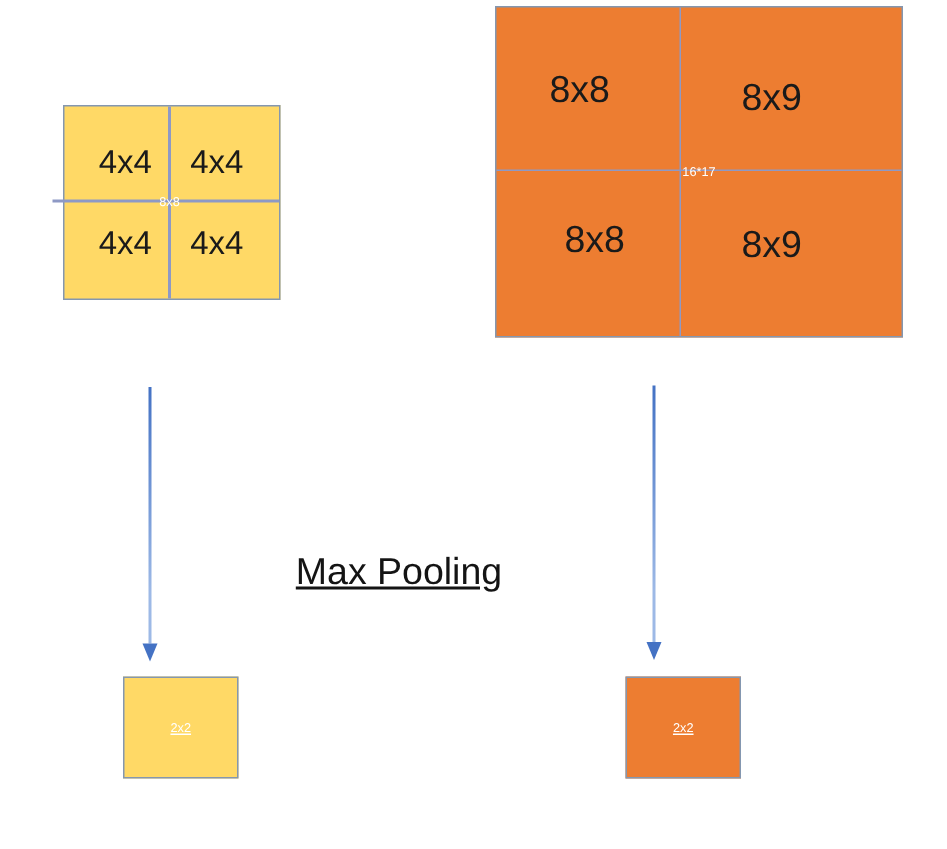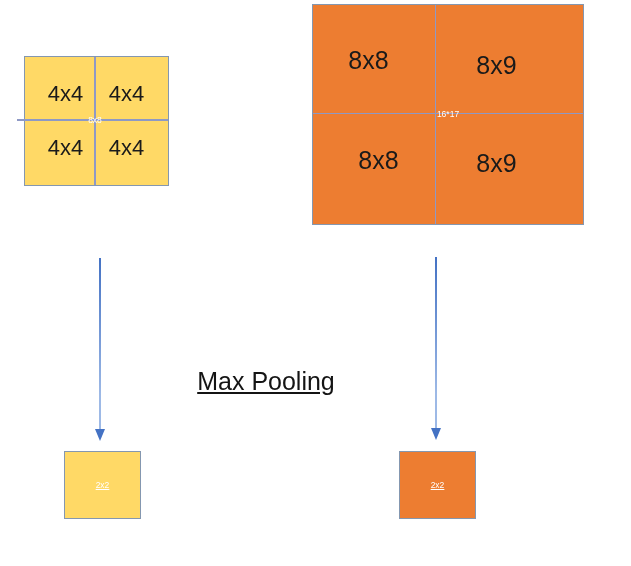--- a/index.html
+++ b/index.html
@@ -8,26 +8,27 @@
     width: 631px;
     height: 566px;
     background: #ffffff;
     overflow: hidden;
     font-family: "Liberation Sans", sans-serif;
   }
   .box {
     position: absolute;
     box-sizing: border-box;
     border: 1.5px solid var(--c-stroke_border, #8497B0);
+    margin-left: 18px;
   }
   .gold   { background: var(--c-fill_gold, #FFD966); }
   .orange { background: var(--c-fill_orange, #ED7D31); }
 
   
-  .matrix-left  { left: 24px;  top: 56px; width: 145px; height: 130px; }
+  .matrix-left  { left: 24px;  top: 70px; width: 145px; height: 130px; }
   .matrix-right { left: 312px; top: 4px;  width: 272px; height: 221px; }
 
   .vline, .hline { position: absolute; background: var(--c-stroke_divider, #8E99C5); }
   .vline { width: 1.5px; top: 0; height: 100%; }
   .hline { height: 1.5px; }
   .matrix-left  .vline { left: 69px; }
   .matrix-left  .hline { top: 62px; left: -8px; width: calc(100% + 8px); }
   .matrix-right .vline { left: 121.5px; }
   .matrix-right .hline { top: 107.5px; left: 0; width: 100%; }
 

